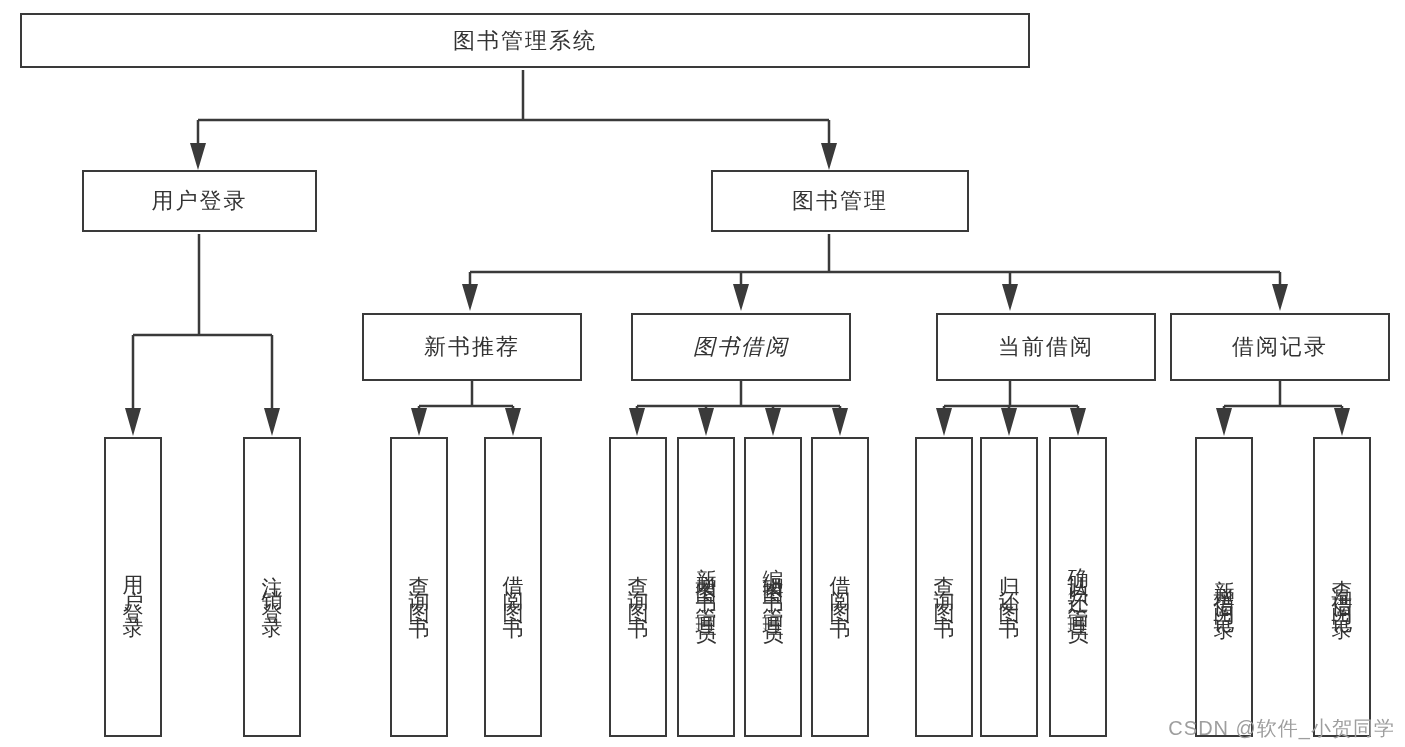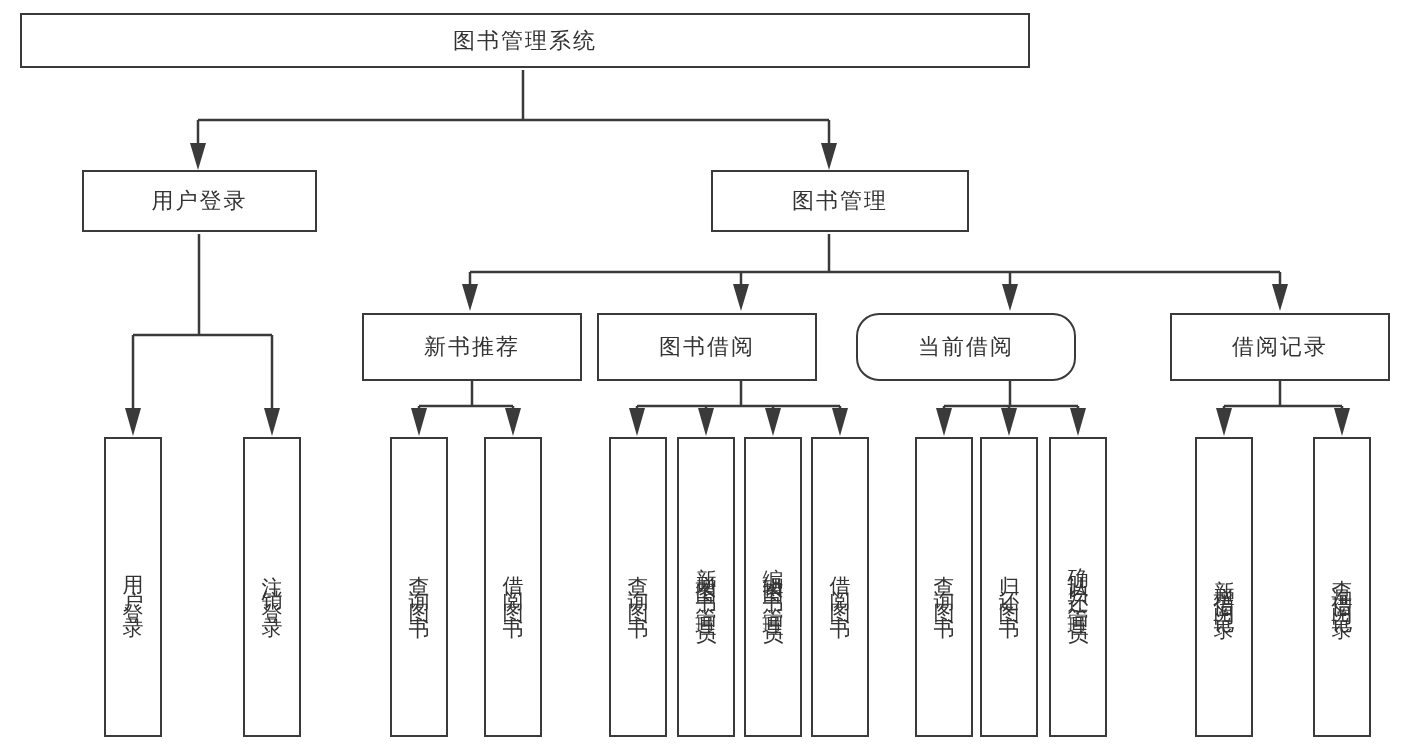--- a/index.html
+++ b/index.html
@@ -121,36 +121,37 @@
              M1216,408 L1232,408 L1224,436 Z
              M1334,408 L1350,408 L1342,436 Z"></path>
   </svg>
 
   <div class="node root">图书管理系统</div>
 
   <div class="node lvl2" style="left:82px; width:235px;">用户登录</div>
   <div class="node lvl2" style="left:711px; width:258px;">图书管理</div>
 
   <div class="node lvl3" style="left:362px;">新书推荐</div>
-  <div class="node lvl3" style="left:597px;">图书借阅</div>
-  <div class="node lvl3" style="left:856px;border-radius:23px;">当前借阅</div>
+  <div class="node lvl3" style="left:631px;font-style:italic;">图书借阅</div>
+  <div class="node lvl3" style="left:936px;">当前借阅</div>
   <div class="node lvl3" style="left:1170px;">借阅记录</div>
 
   <div class="node leaf" style="left:104px;">用户登录</div>
   <div class="node leaf" style="left:243px;">注销登录</div>
 
   <div class="node leaf" style="left:390px;">查询图书</div>
   <div class="node leaf" style="left:484px;">借阅图书</div>
 
   <div class="node leaf" style="left:609px;">查询图书</div>
   <div class="node leaf tight" style="left:677px;">新增图书（管理员）</div>
   <div class="node leaf tight" style="left:744px;">编辑图书（管理员）</div>
   <div class="node leaf" style="left:811px;">借阅图书</div>
 
   <div class="node leaf" style="left:915px;">查询图书</div>
   <div class="node leaf" style="left:980px;">归还图书</div>
   <div class="node leaf tight" style="left:1049px;">确认归还（管理员）</div>
 
   <div class="node leaf tight" style="left:1195px;">新增借阅记录</div>
   <div class="node leaf tight" style="left:1313px;">查询借阅记录</div>
 
+  <div class="watermark">CSDN @软件_小贺同学</div>
 
 </div>
 
 </body></html>

